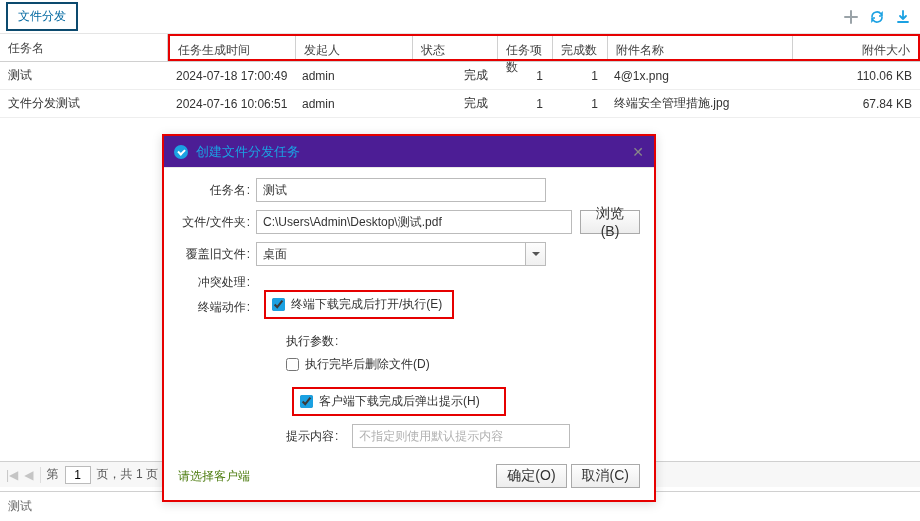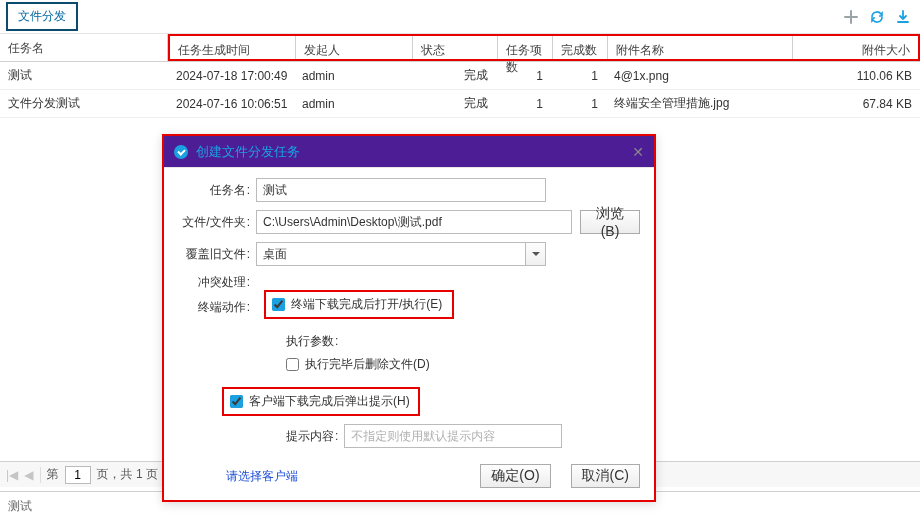--- a/index.html
+++ b/index.html
@@ -53,30 +53,30 @@
 .finput::placeholder { color: #b0b0b0; }
 .fselect { position: relative; flex: 1; }
 .fselect .sval { height: 24px; border: 1px solid #bbb; padding: 0 22px 0 6px; line-height: 22px; background: #fff; }
 .fselect .arrow { position: absolute; right: 1px; top: 1px; width: 20px; height: 22px; border-left: 1px solid #bbb; display: flex; align-items: center; justify-content: center; background: linear-gradient(#fdfdfd,#f0f0f0); }
 .fselect .arrow:after { content: ""; border: 4px solid transparent; border-top-color: #555; margin-top: 3px; }
 .btn { height: 24px; padding: 0 10px; border: 1px solid #aaa; background: linear-gradient(#fefefe,#ededed); cursor: pointer; font-size: 14px; color: #333; display: inline-flex; align-items: center; }
 
 .action-block { border: 2px solid #e60000; padding: 4px 6px; margin-left: 78px; margin-bottom: 6px; }
 .action-block .line { display: flex; align-items: center; }
 input[type=checkbox] { width: 13px; height: 13px; margin-right: 6px; accent-color: #1BA1E2; }
-.sub-row { display: flex; align-items: center; margin: 8px 0 4px 0; padding-left: 108px; }
+.sub-row { display: flex; align-items: center; margin: 8px 0 4px 0; padding-left: 108px; gap: 8px; }
 .sub-row .slabel { color: #333; margin-right: 6px; }
 .sub-row .slabel:after { content: ":"; margin-left: 1px; }
 .sub-row input.finput { flex: 1; }
 .chk-row { display: flex; align-items: center; margin: 6px 0 14px 0; padding-left: 108px; }
 
 .dlg-footer { display: flex; align-items: center; padding: 8px 14px 12px 14px; }
-.dlg-footer .link { color: #1d4ed8; cursor: pointer; margin-left: 48px; }
+.dlg-footer .link { color: #4d7c0f; cursor: pointer; }
 .dlg-footer .spacer { flex: 1; }
-.dlg-footer .btn { margin-left: 20px; min-width: 62px; justify-content: center; }
+.dlg-footer .btn { margin-left: 4px; min-width: 62px; justify-content: center; }
 
 svg { display: block; }
 </style>
 </head>
 <body>
 
 <div class="topbar">
   <div class="tab">文件分发</div>
   <div class="spacer"></div>
   <div class="icon-btn">
@@ -186,21 +186,21 @@
         <span>终端下载完成后打开/执行(E)</span>
       </div>
     </div>
     <div class="sub-row">
       <span class="slabel">执行参数</span>
     </div>
     <div class="chk-row">
       <input type="checkbox" style="">
       <span>执行完毕后删除文件(D)</span>
     </div>
-    <div class="action-block" style="width:198px;margin-left:44px">
+    <div class="action-block" style="width:214px;margin-left:114px">
       <div class="line">
         <input type="checkbox" checked="" style="">
         <span>客户端下载完成后弹出提示(H)</span>
       </div>
     </div>
     <div class="sub-row">
       <span class="slabel">提示内容</span>
       <input class="finput" style="flex: 0 0 218px;" placeholder="不指定则使用默认提示内容">
     </div>
   </div>

